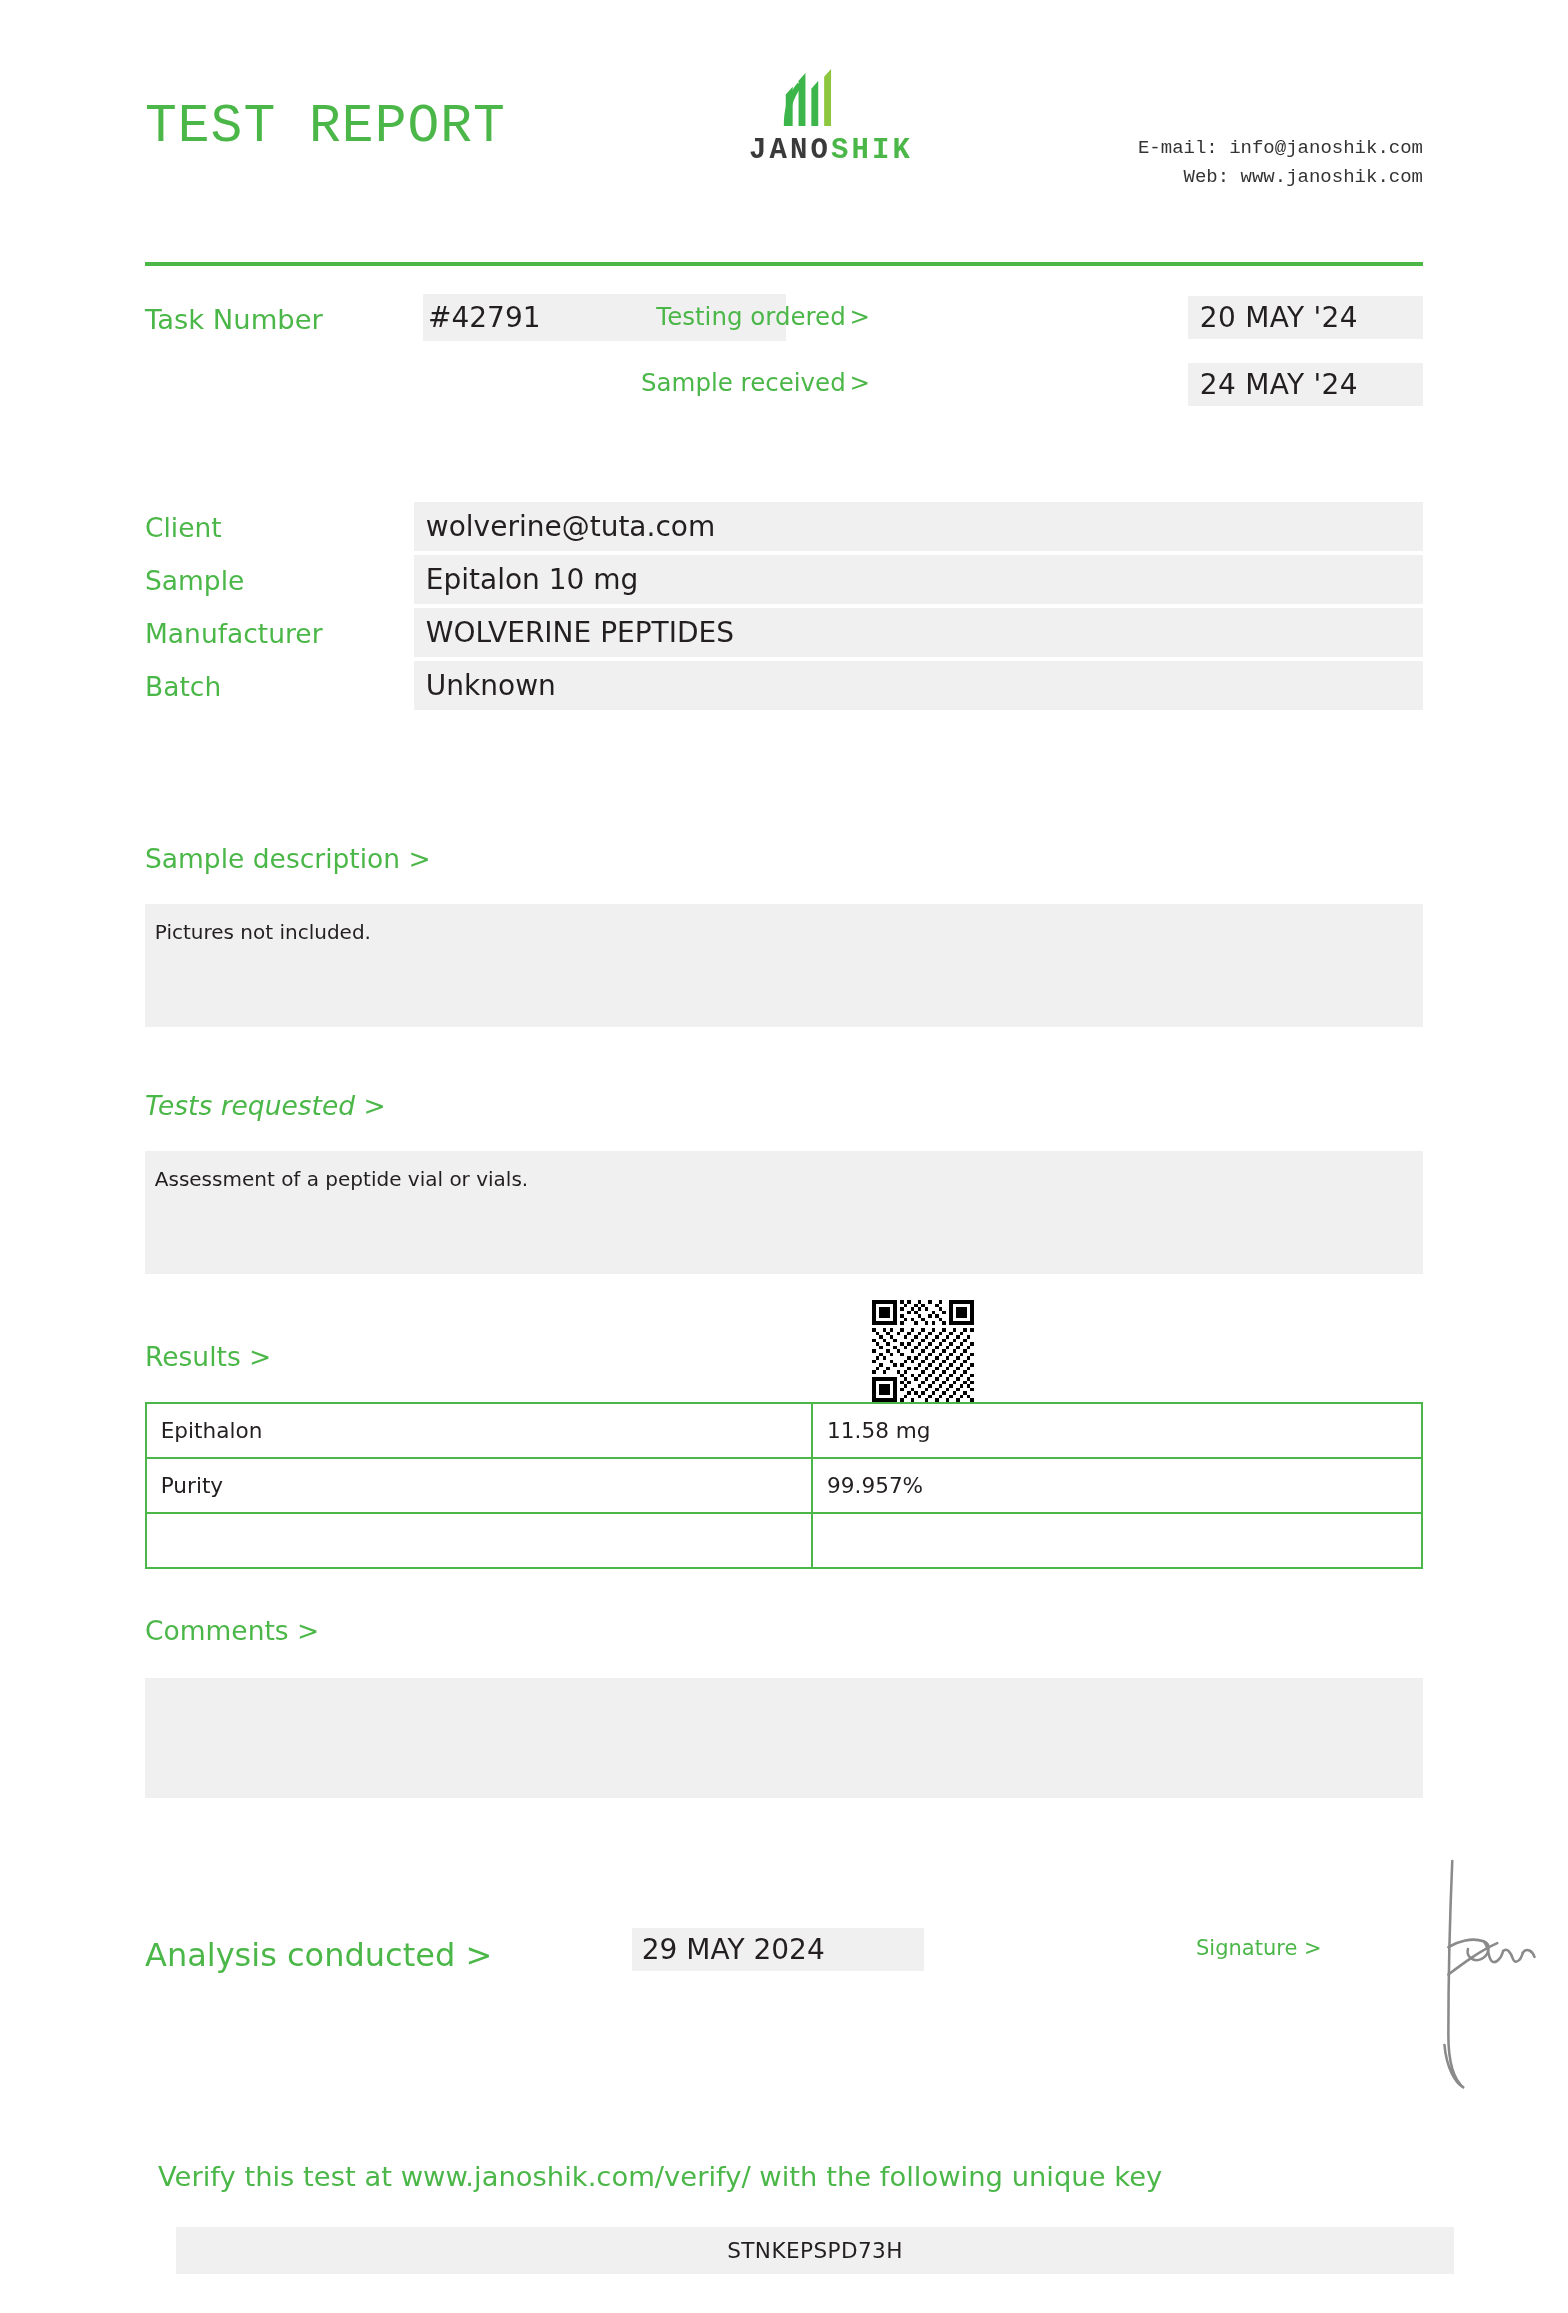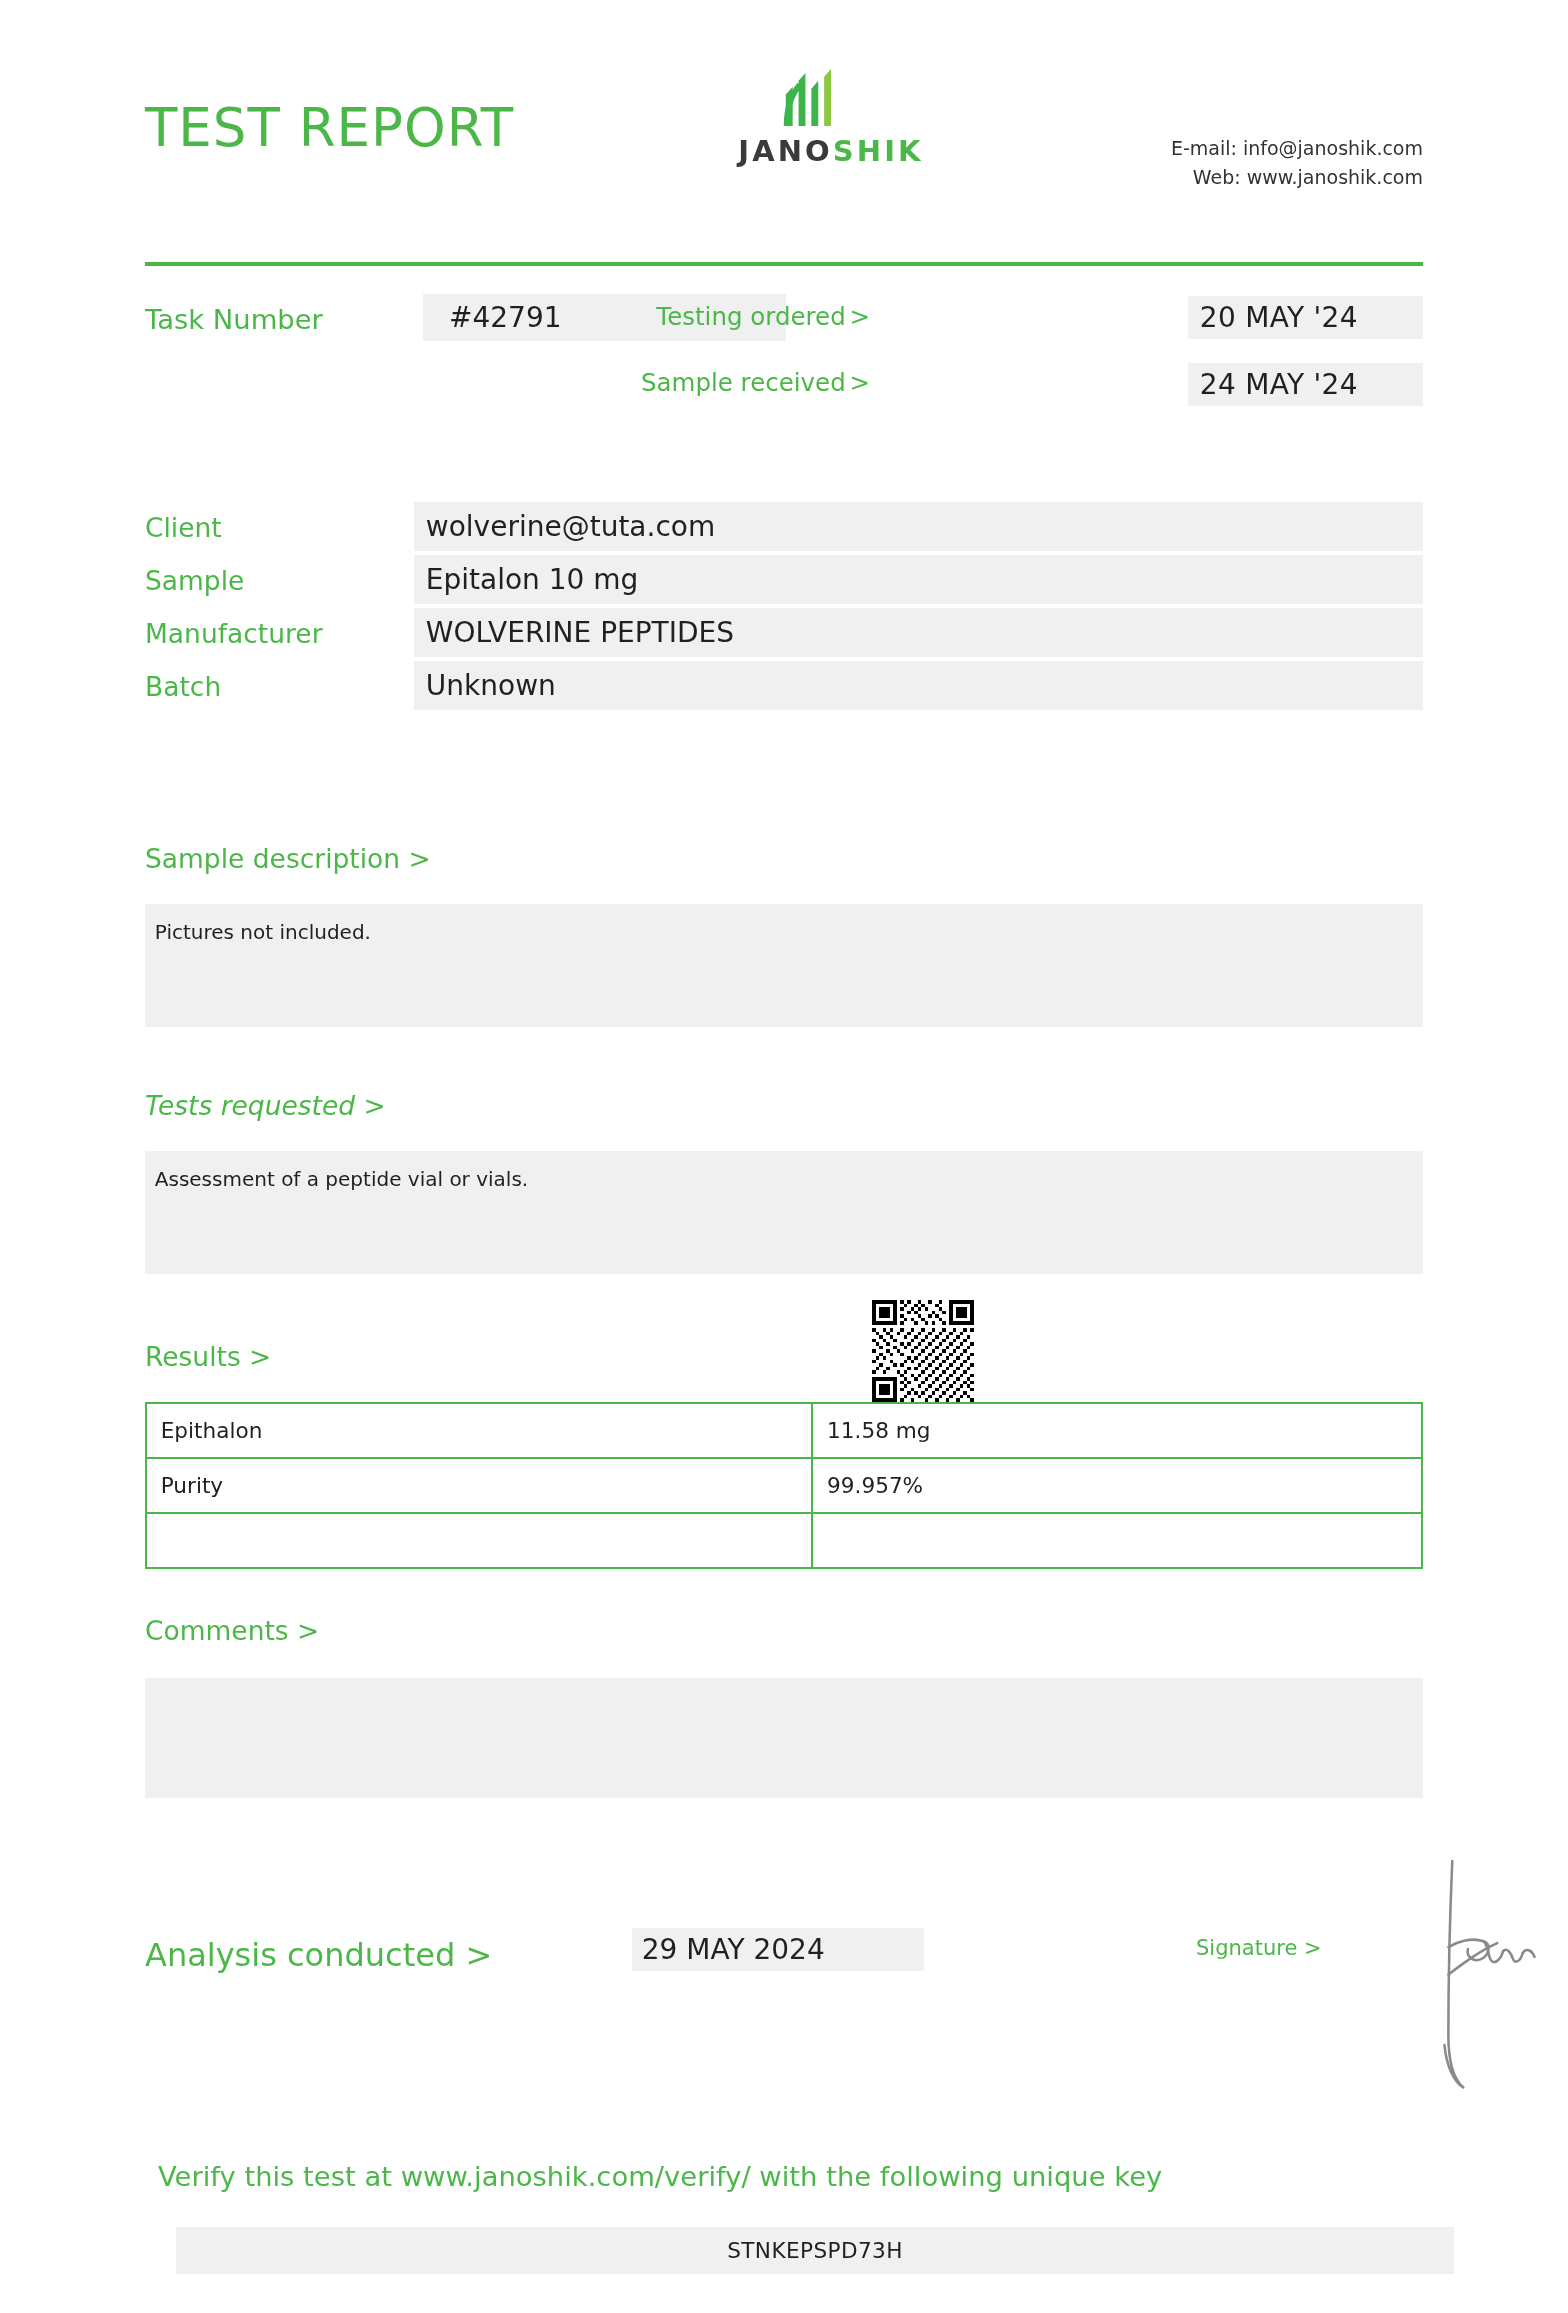--- a/index.html
+++ b/index.html
@@ -25,20 +25,21 @@
     position: absolute;
     left: 145px;
     top: 0;
     width: 1278px;
   }
 
   
   .header {
     position: relative;
     height: 196px;
+    font-family: Liberation Mono, monospace;
   }
   .report-title {
     position: absolute;
     left: 0;
     top: 127px;
     transform: translateY(-50%);
     font-size: 53px;
     letter-spacing: 1px;
     color: #4cb749;
     font-weight: 400;
@@ -105,21 +106,21 @@
   }
   .task-value {
     position: absolute;
     left: 278px;
     top: 0;
     width: 363px;
     height: 47px;
     background: #f0f0f0;
     font-size: 28px;
     line-height: 47px;
-    padding-left: 26px;
+    padding-left: 5px;
     box-sizing: border-box;
   }
   .ordered-label {
     position: absolute;
     right: 549px;
     top: 7.8px;
     font-size: 24.5px;
     color: #4cb749;
     white-space: nowrap;
   }

